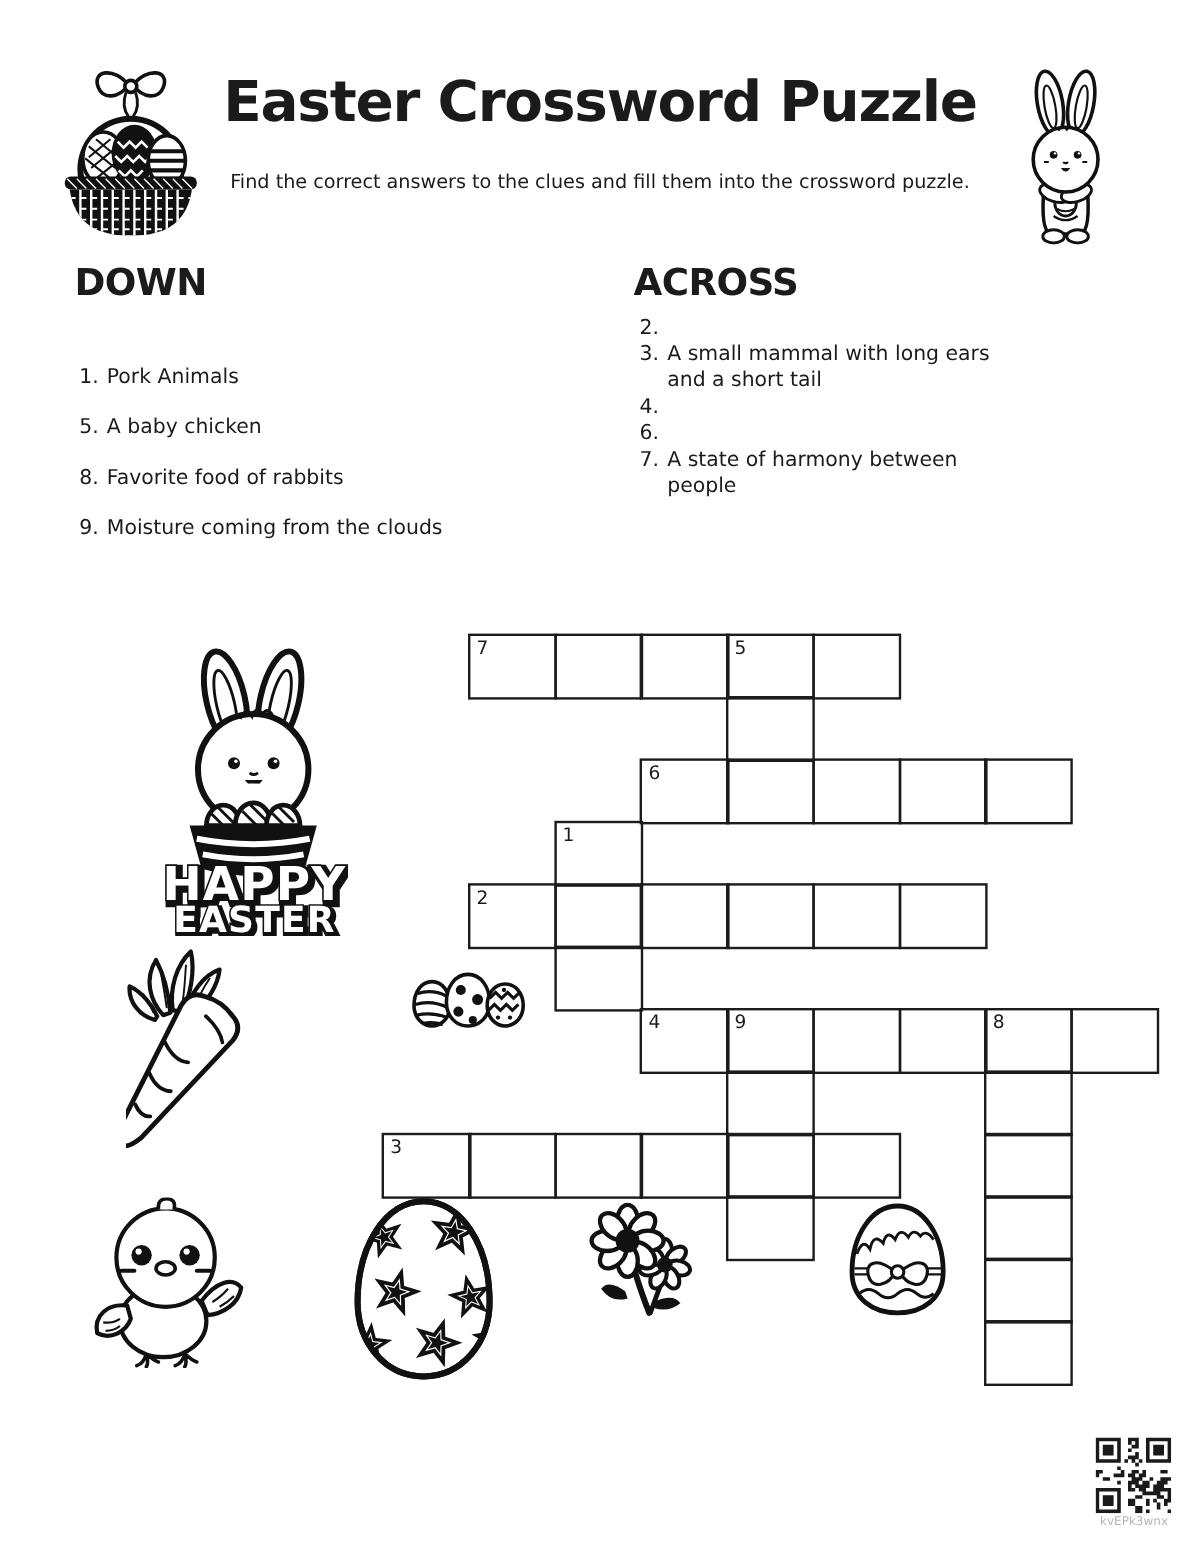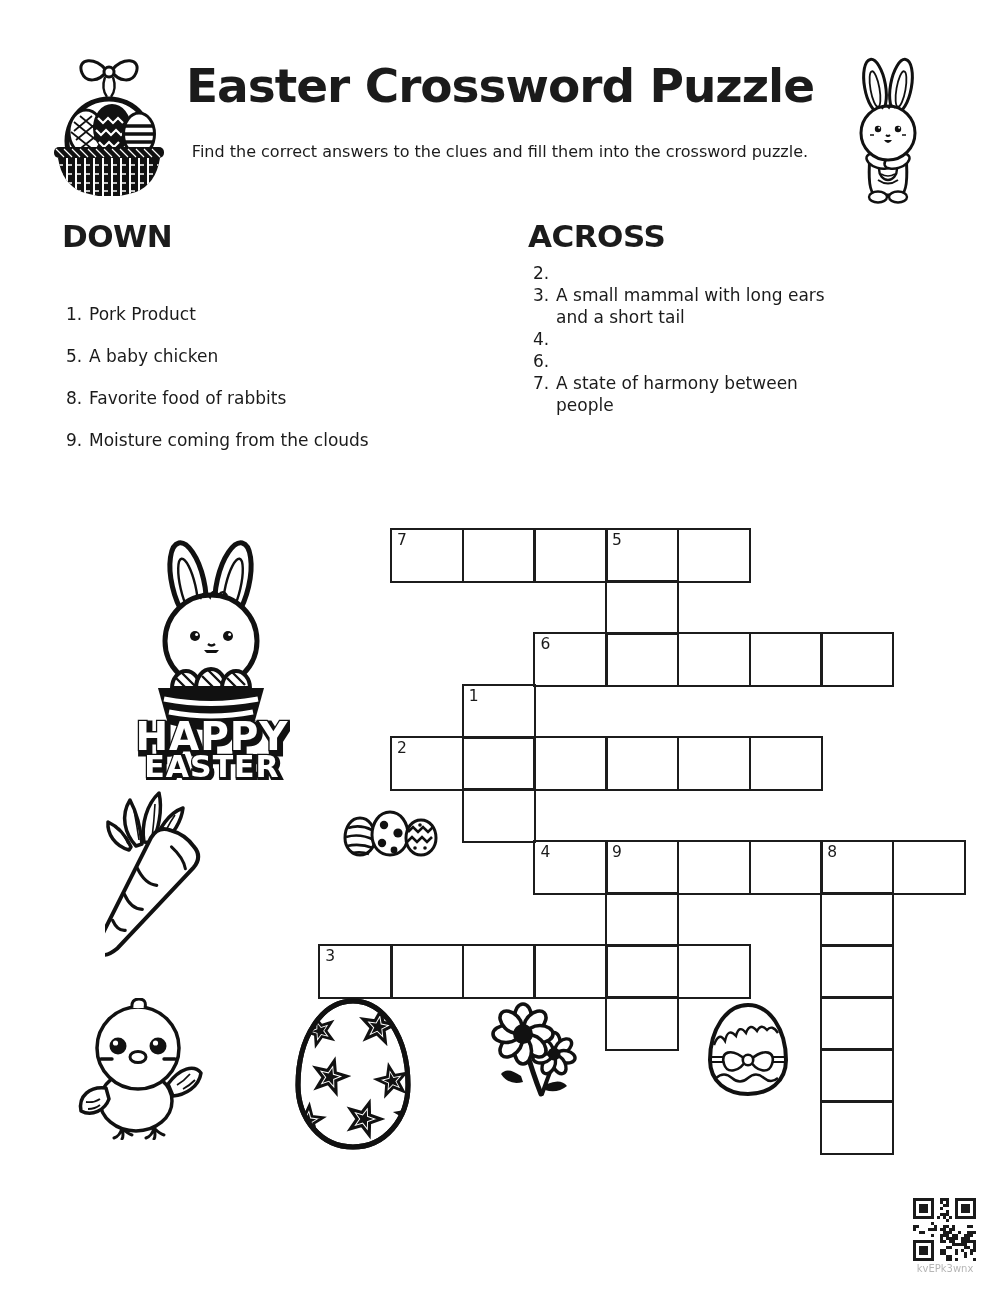--- a/index.html
+++ b/index.html
@@ -95,21 +95,21 @@
     <path d="M 41 79 q 2 2 4 0" fill="none" stroke="#111" stroke-width="1.8"></path>
     <path d="M 39 84 q 4 6 8 0 z" fill="#111"></path>
     <path d="M 25 79 h 4 M 57 79 h 4" stroke="#111" stroke-width="1.6"></path>
   </svg>
 
   <section>
     <h2 class="abs col-heading" style="left:62px; top:218px;">DOWN</h2>
     <div id="down-list" class="abs clue-list down-list" style="left:66px; top:304px; width:370px;">
         <div class="clue">
           <span class="clue-num">1.</span>
-          <span class="clue-text">Pork Product</span>
+          <span class="clue-text">Pork Animals</span>
         </div>
         <div class="clue">
           <span class="clue-num">5.</span>
           <span class="clue-text">A baby chicken</span>
         </div>
         <div class="clue">
           <span class="clue-num">8.</span>
           <span class="clue-text">Favorite food of rabbits</span>
         </div>
         <div class="clue">

